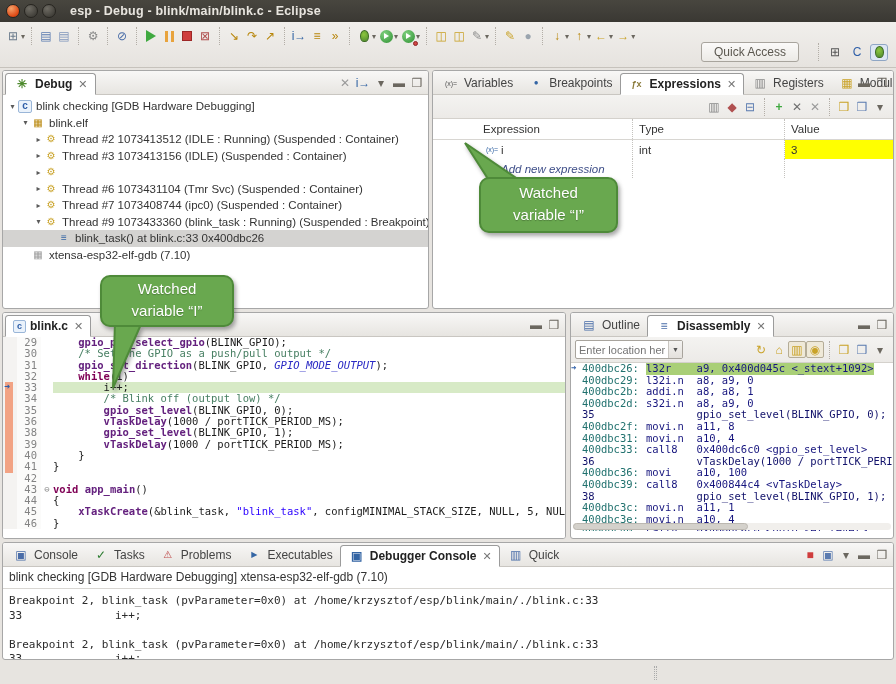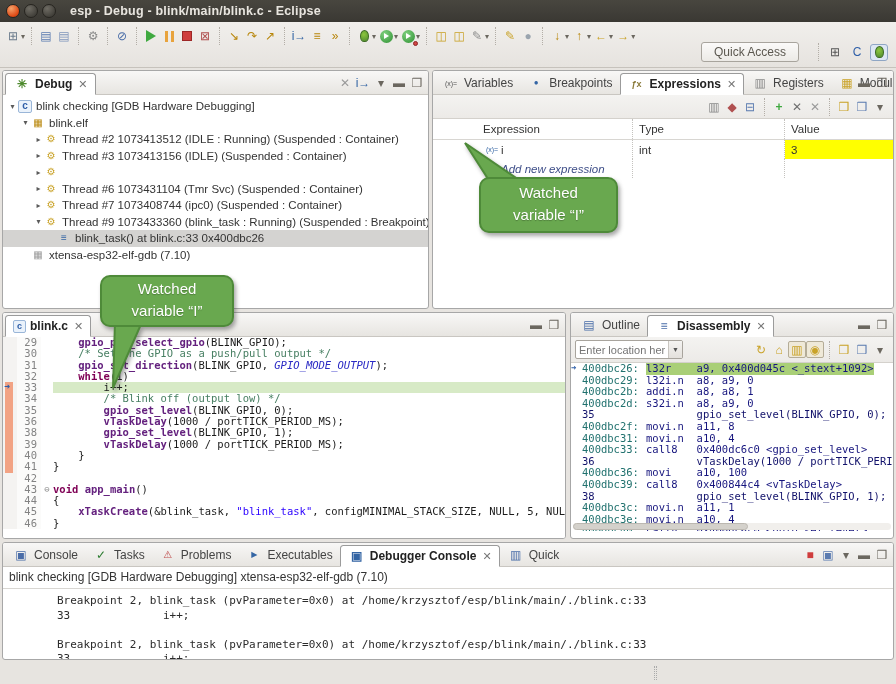--- a/index.html
+++ b/index.html
@@ -88,21 +88,21 @@
   .drow .daddr { width:64px; flex:none; color:#20716e; }
   .drow .dtxt { color:#16157e; }
   .drow.src .daddr, .drow.src .dtxt { color:#12126b; }
   .drow .hl { background:#a9cf77; }
   .hscroll { position:absolute; left:2px; right:2px; bottom:1px; height:7px; background:#f1efec; border-radius:4px; }
   .hscroll .thumb { width:55%; height:100%; background:#d4d1cb; border-radius:4px; border:1px solid #bcb8b1; }
 
   
   .con-hdr { font-size:12px; color:#333; padding:3px 6px 4px 6px; border-bottom:1px solid #d8d6d2; }
   .con-body { font-family:"DejaVu Sans Mono", monospace; font-size:11px; padding:5px 6px; }
-  .con-body .cline { white-space:pre; height:14.5px; line-height:14.5px; color:#2b2b2b;margin-left:48px; }
+  .con-body .cline { white-space:pre; height:14.5px; line-height:14.5px; color:#2b2b2b; }
 
   
   .callout { position:absolute; z-index:60; filter:drop-shadow(2px 3px 2px rgba(60,60,60,.45)); }
   .callout .ctext { position:absolute; color:#fff; font-size:15px; text-align:center; line-height:1.45; text-shadow:0 1px 1px rgba(0,0,0,.25); }
 
   
   .statusbar { position:absolute; left:0; right:0; bottom:0; height:22px; background:#e7e4e0; }
   .statusbar .handle { position:absolute; left:654px; top:4px; height:14px; border-left:1px dotted #aaa; border-right:1px dotted #aaa; width:3px; }
 </style>
 </head>

